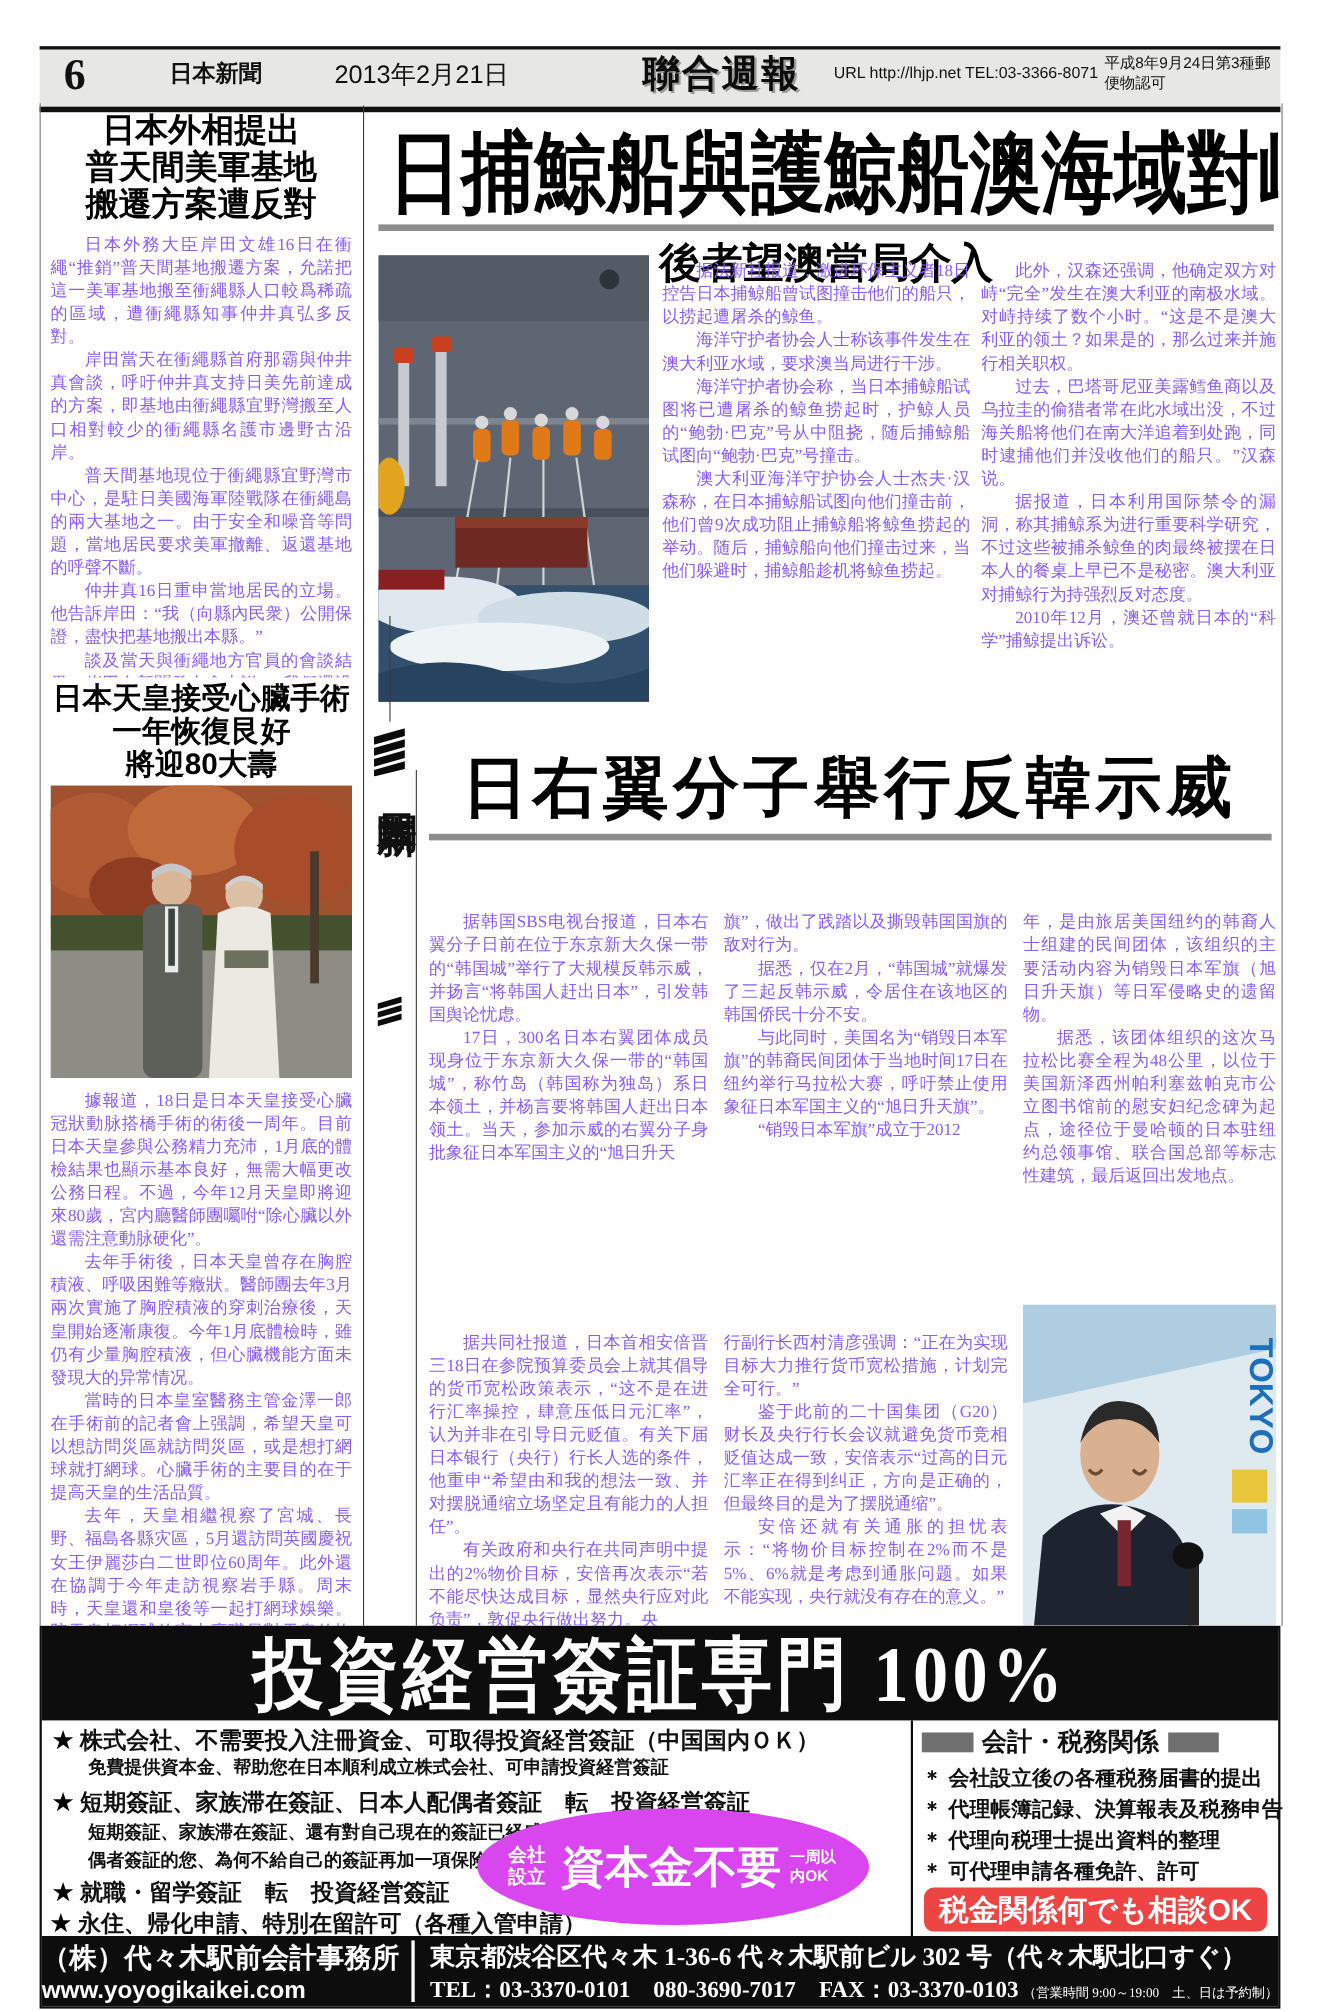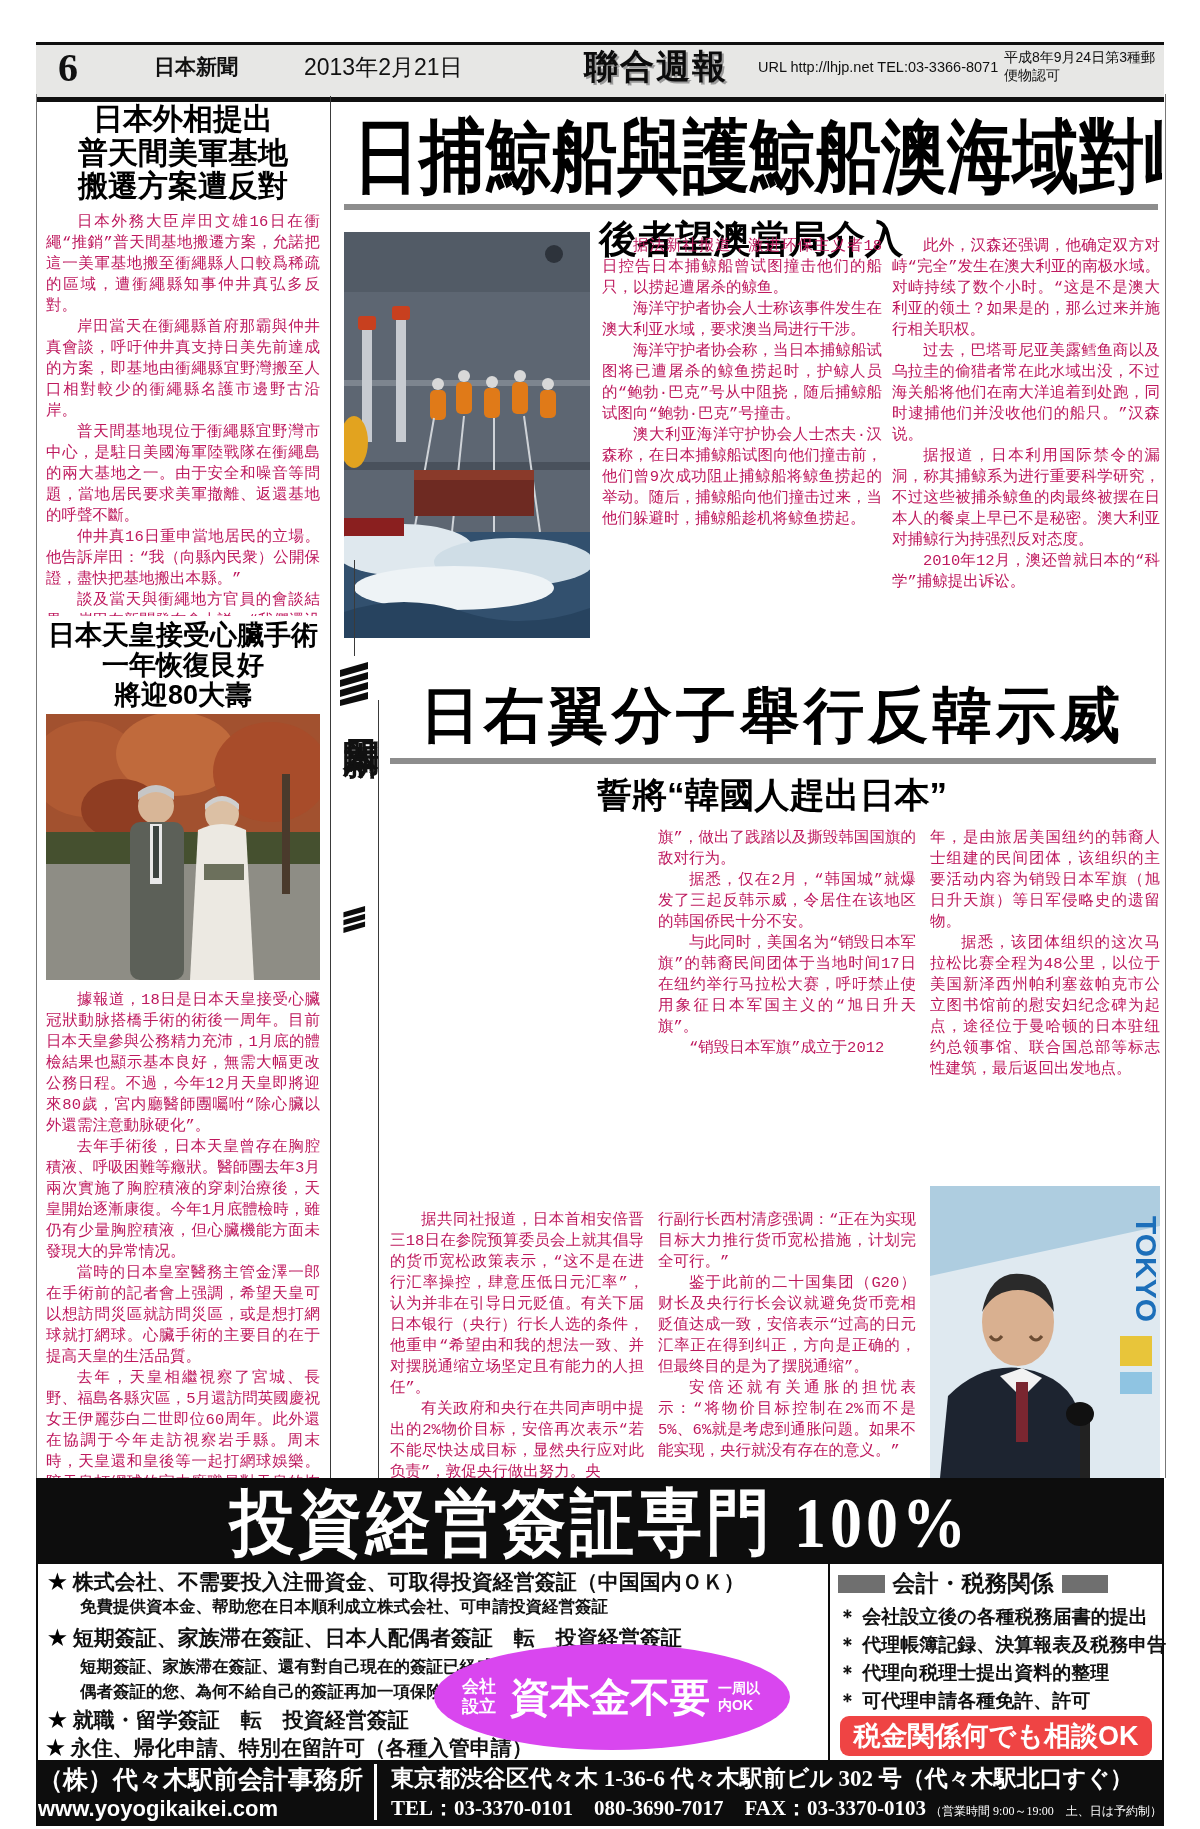--- a/index.html
+++ b/index.html
@@ -6,21 +6,21 @@
   #page{position:relative;width:1200px;height:1829px;background:#ffffff;overflow:hidden;
         font-family:"Liberation Sans",sans-serif;color:#111;}
   .abs{position:absolute;}
   .frame{border-left:1px solid #777;border-right:1px solid #777;}
   
   #hdr{left:36px;top:42px;width:1128px;height:52px;border-top:3px solid #101010;border-bottom:5px solid #101010;background:#e7e7e5;}
   #hdr .cell{position:absolute;top:0;height:44px;display:flex;align-items:center;}
   .pageno{font-size:40px;font-weight:900;font-family:"Liberation Serif",serif;}
   .masthead{font-size:34px;font-weight:900;letter-spacing:2px;color:#0c0c0c;text-shadow:2px 2px 0 #9a9a9a;}
   
-  .bodytxt{font-family:Liberation Mono, monospace;font-size:15.5px;line-height:21px;text-align:justify;color:#be185d;overflow:hidden;}
+  .bodytxt{font-family:Liberation Serif, serif;font-size:15.5px;line-height:21px;text-align:justify;color:#8b5cf6;overflow:hidden;}
   .para{margin:0;text-indent:2em;}
   
   .t-sans{font-family:"Liberation Sans",sans-serif;font-weight:900;color:#000;}
   .t-serif{font-family:"Liberation Serif",serif;font-weight:900;color:#000;}
   .ctitle{text-align:center;line-height:1.12;}
   .grayrule{background:#8d8d8d;height:6px;}
   .vline{background:#3a3a3a;width:1px;}
   .vtext{writing-mode:vertical-rl;text-orientation:upright;font-weight:900;}
   
   #ad{left:36px;top:1478px;width:1128px;height:348px;border:2px solid #0c0c0c;background:#fff;box-sizing:border-box;}
@@ -188,21 +188,24 @@
     <g fill="#0c0c0c">
         <path d="M2 8 L30 0 L30 7 L2 15 Z"></path>
         <path d="M2 18 L30 10 L30 17 L2 25 Z"></path>
         <path d="M2 28 L30 20 L30 27 L2 35 Z"></path>
       </g>
   </svg>
   <div class="abs vline" style="left:378px;top:700px;height:778px;"></div>
 
   <div class="abs t-serif" style="left:384px;top:676px;width:776px;text-align:center;font-size:60px;letter-spacing:4px;white-space:nowrap;overflow:hidden;">日右翼分子舉行反韓示威</div>
   <div class="abs grayrule" style="left:390px;top:758px;width:766px;"></div>
-  <div class="abs t-sans" style="left:384px;top:772px;width:776px;text-align:center;font-size:35px;">誓將“韓國人趕出日本”</div>
+  <div class="abs bodytxt" style="left:390px;top:828px;width:254px;height:296px;">
+    <p class="para">据韩国SBS电视台报道，日本右翼分子日前在位于东京新大久保一带的“韩国城”举行了大规模反韩示威，并扬言“将韩国人赶出日本”，引发韩国舆论忧虑。</p>
+    <p class="para">17日，300名日本右翼团体成员现身位于东京新大久保一带的“韩国城”，称竹岛（韩国称为独岛）系日本领土，并杨言要将韩国人赶出日本领土。当天，参加示威的右翼分子身批象征日本军国主义的“旭日升天</p>
+  </div>
   <div class="abs bodytxt" style="left:658px;top:828px;width:258px;height:296px;">
     <p class="para" style="text-indent:0;">旗”，做出了践踏以及撕毁韩国国旗的敌对行为。</p>
     <p class="para">据悉，仅在2月，“韩国城”就爆发了三起反韩示威，令居住在该地区的韩国侨民十分不安。</p>
     <p class="para">与此同时，美国名为“销毁日本军旗”的韩裔民间团体于当地时间17日在纽约举行马拉松大赛，呼吁禁止使用象征日本军国主义的“旭日升天旗”。</p>
     <p class="para">“销毁日本军旗”成立于2012</p>
   </div>
   <div class="abs bodytxt" style="left:930px;top:828px;width:230px;height:296px;">
     <p class="para" style="text-indent:0;">年，是由旅居美国纽约的韩裔人士组建的民间团体，该组织的主要活动内容为销毁日本军旗（旭日升天旗）等日军侵略史的遗留物。</p>
     <p class="para">据悉，该团体组织的这次马拉松比赛全程为48公里，以位于美国新泽西州帕利塞兹帕克市公立图书馆前的慰安妇纪念碑为起点，途径位于曼哈顿的日本驻纽约总领事馆、联合国总部等标志性建筑，最后返回出发地点。</p>
   </div>

